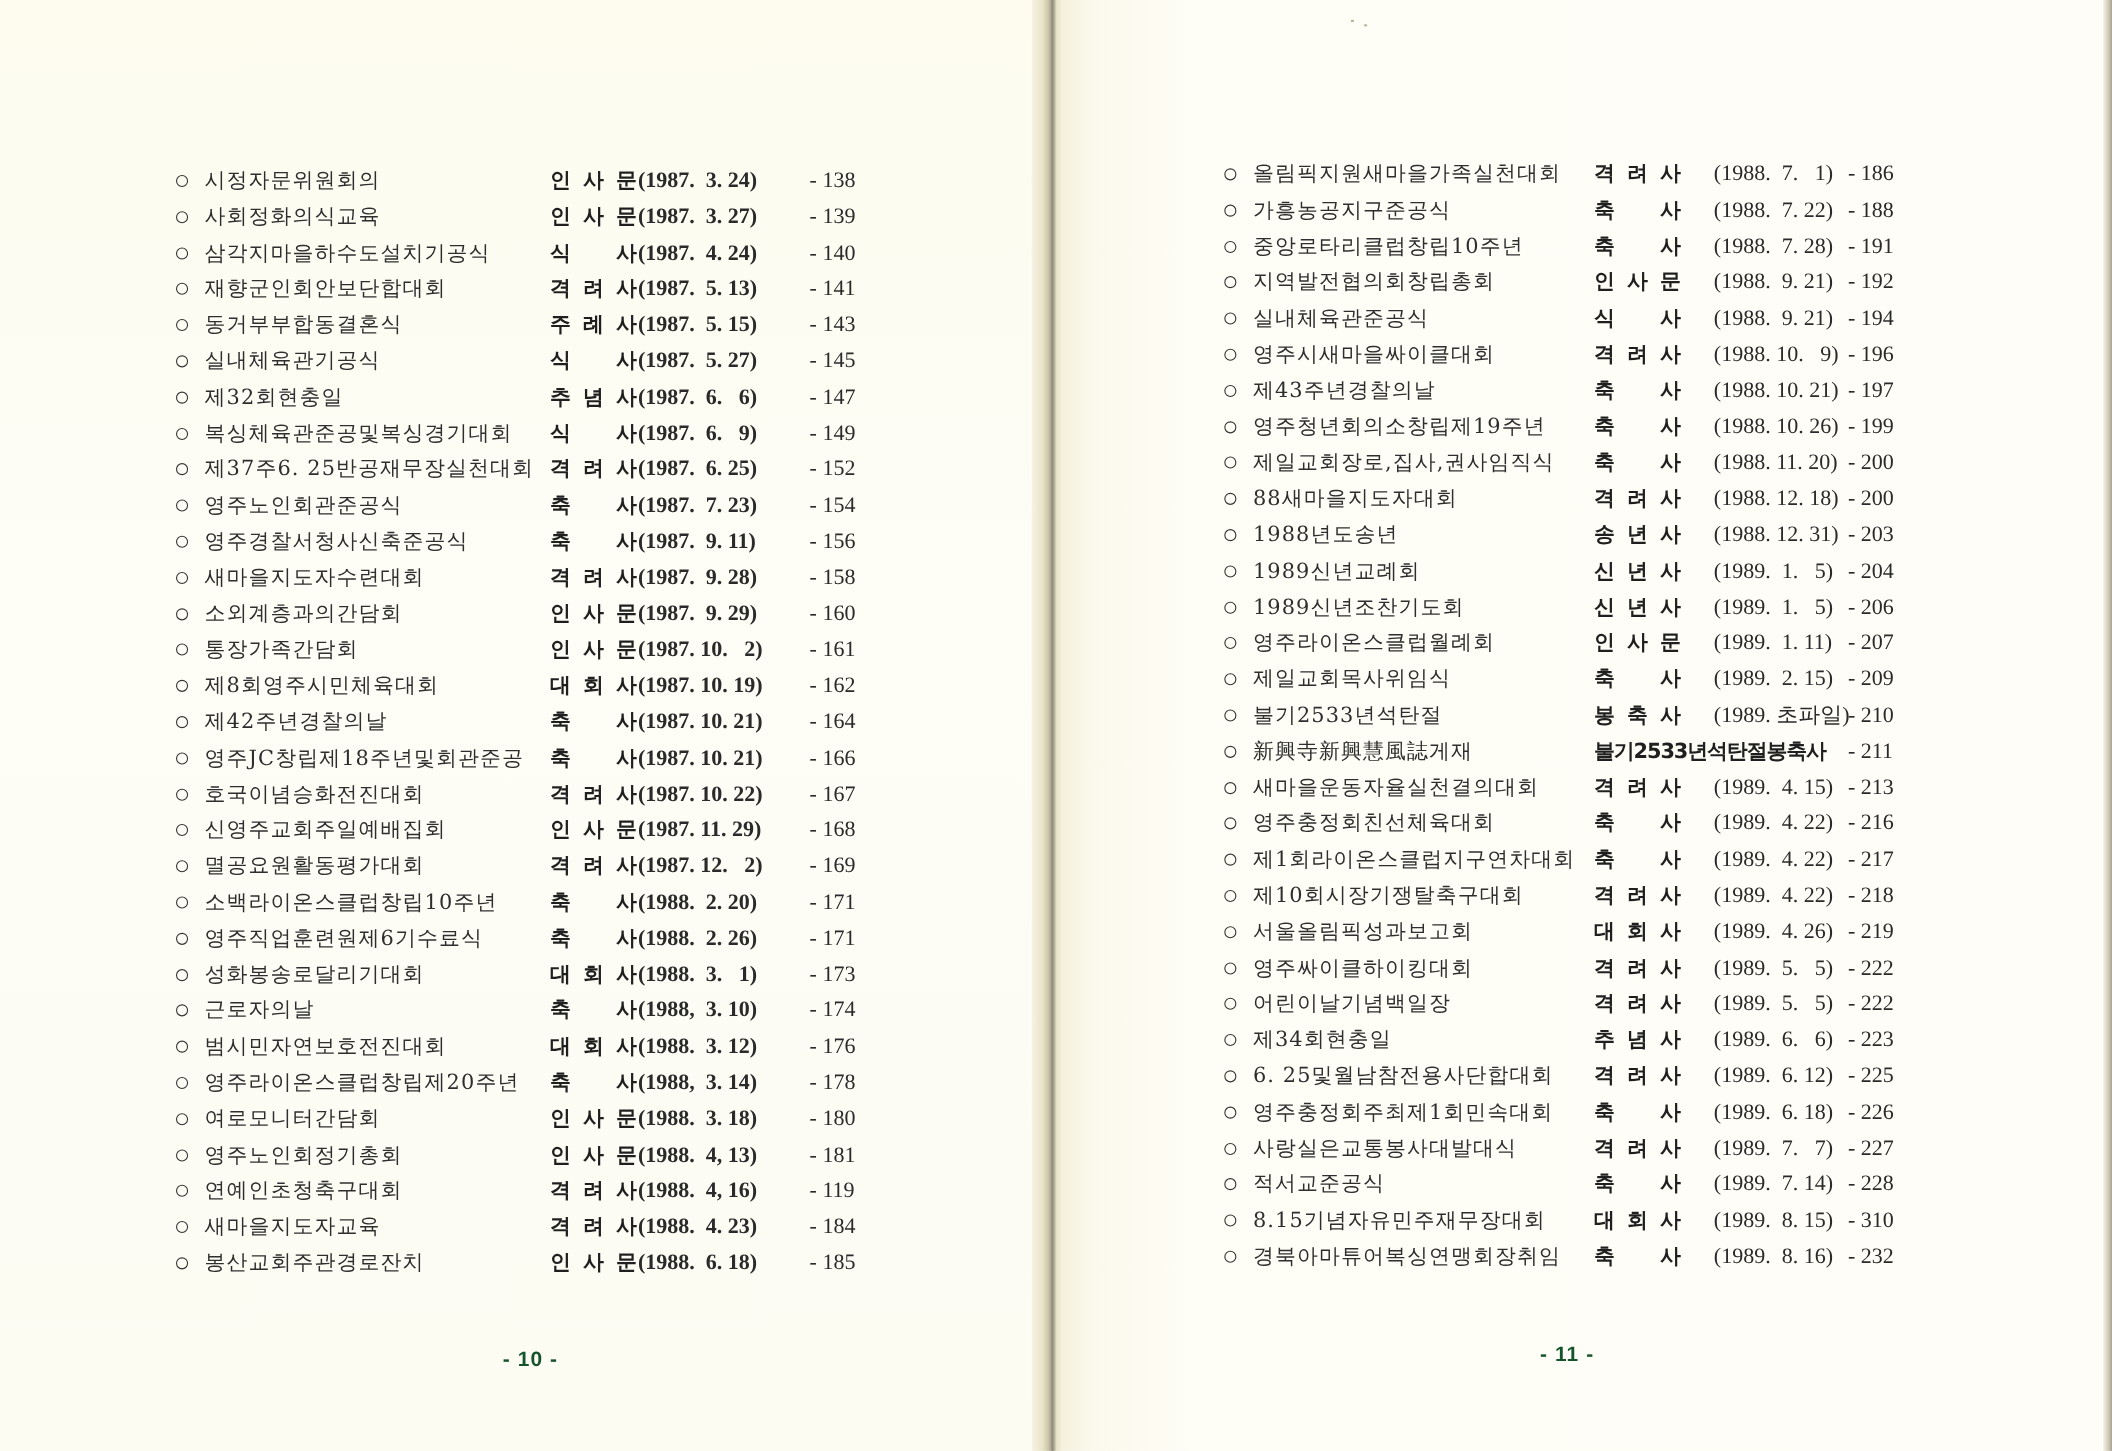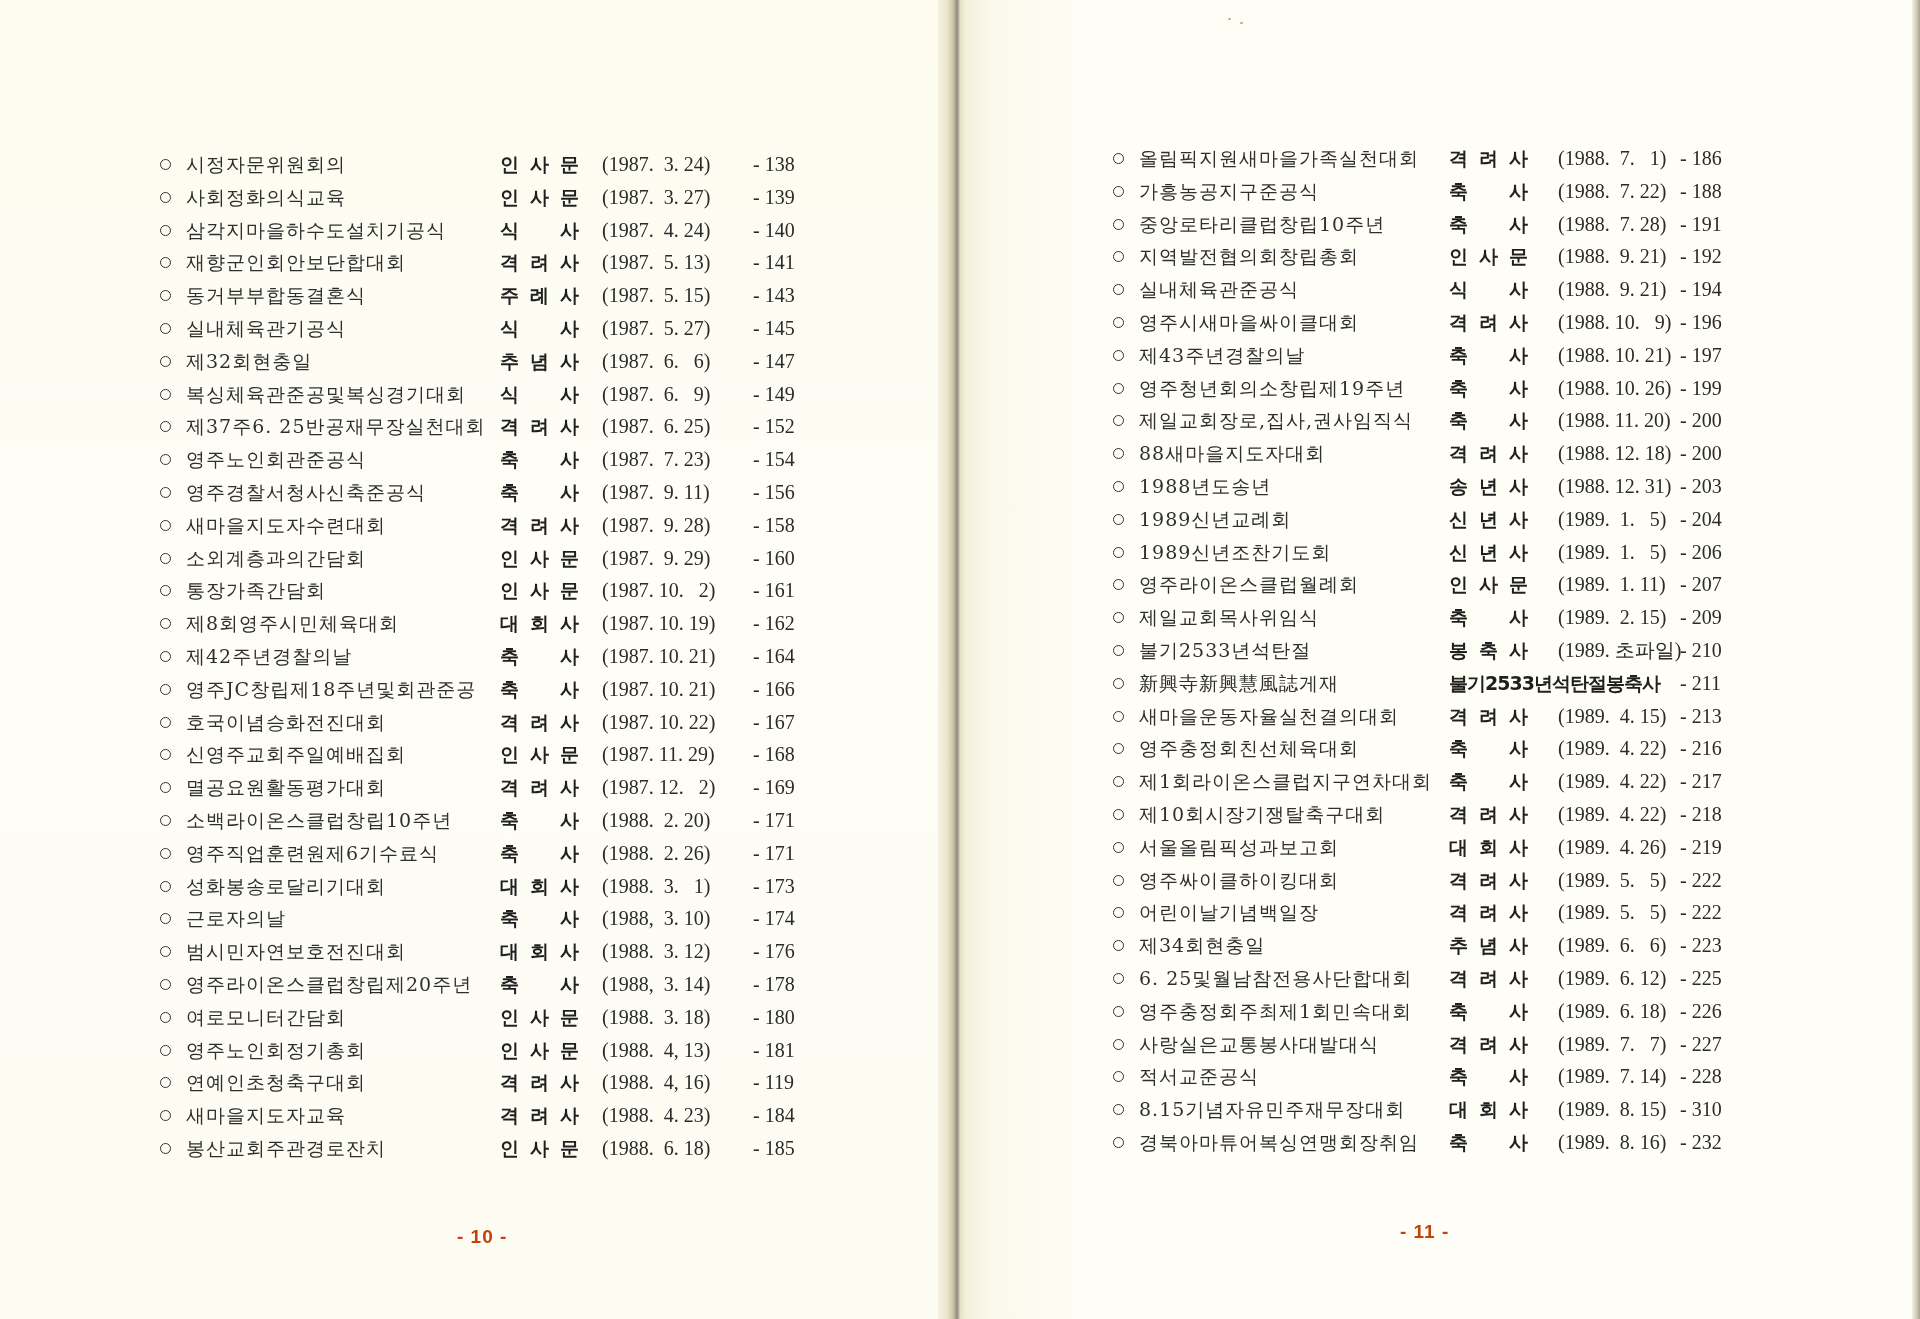--- a/index.html
+++ b/index.html
@@ -38,29 +38,29 @@
   }
   .title { position: absolute; left: 26px; letter-spacing: 1px; color: #2e2e2e; }
   .kind {
     position: absolute; font-family: "DejaVu Sans", "Liberation Sans", sans-serif;
     font-weight: bold; letter-spacing: 0px; color: #1f1f1f; font-size: 19px;
   }
   .kind-left { left: 340px; width: 92px; }
   .kind-right { left: 336px; width: 92px; }
   .kind.span-wide { width: auto; letter-spacing: -1px; text-align: center; }
   .date { position: absolute; font-family: "Liberation Serif", serif; font-size: 20px; white-space: pre; color: #2a2a2a; }
-  .date-left { left: 442px; }
+  .date-left { left: 420px; font-weight: bold; }
   .date-right { left: 426px; margin-left: 19px; }
   .pg { position: absolute; font-family: "Liberation Serif", serif; font-size: 20px; color: #2a2a2a; white-space: pre; }
-  .pg-left { left: 593px; text-align: right; }
+  .pg-left { left: 576px; text-align: right; }
   .pg-right { left: 567px; }
   .kind .k1, .kind .k2, .kind .k3 { display: inline-block; width: 30px; text-align: left; }
   .folio {
     position: absolute; font-family: "Liberation Sans", "DejaVu Sans", sans-serif;
-    font-weight: bold; font-size: 19px; color: #c2410c; letter-spacing: 1px;
+    font-weight: bold; font-size: 19px; color: #14532d; letter-spacing: 1px;
   }
   .folio-left { left: 457px; top: 1226px; }
   .folio-right { left: 1400px; top: 1221px; }
   .speck { position: absolute; width: 3px; height: 2px; background: #b8b29a; border-radius: 1px; }
 </style>
 </head>
 <body>
 
 <div class="spread">
   <div class="page page-left"></div>

